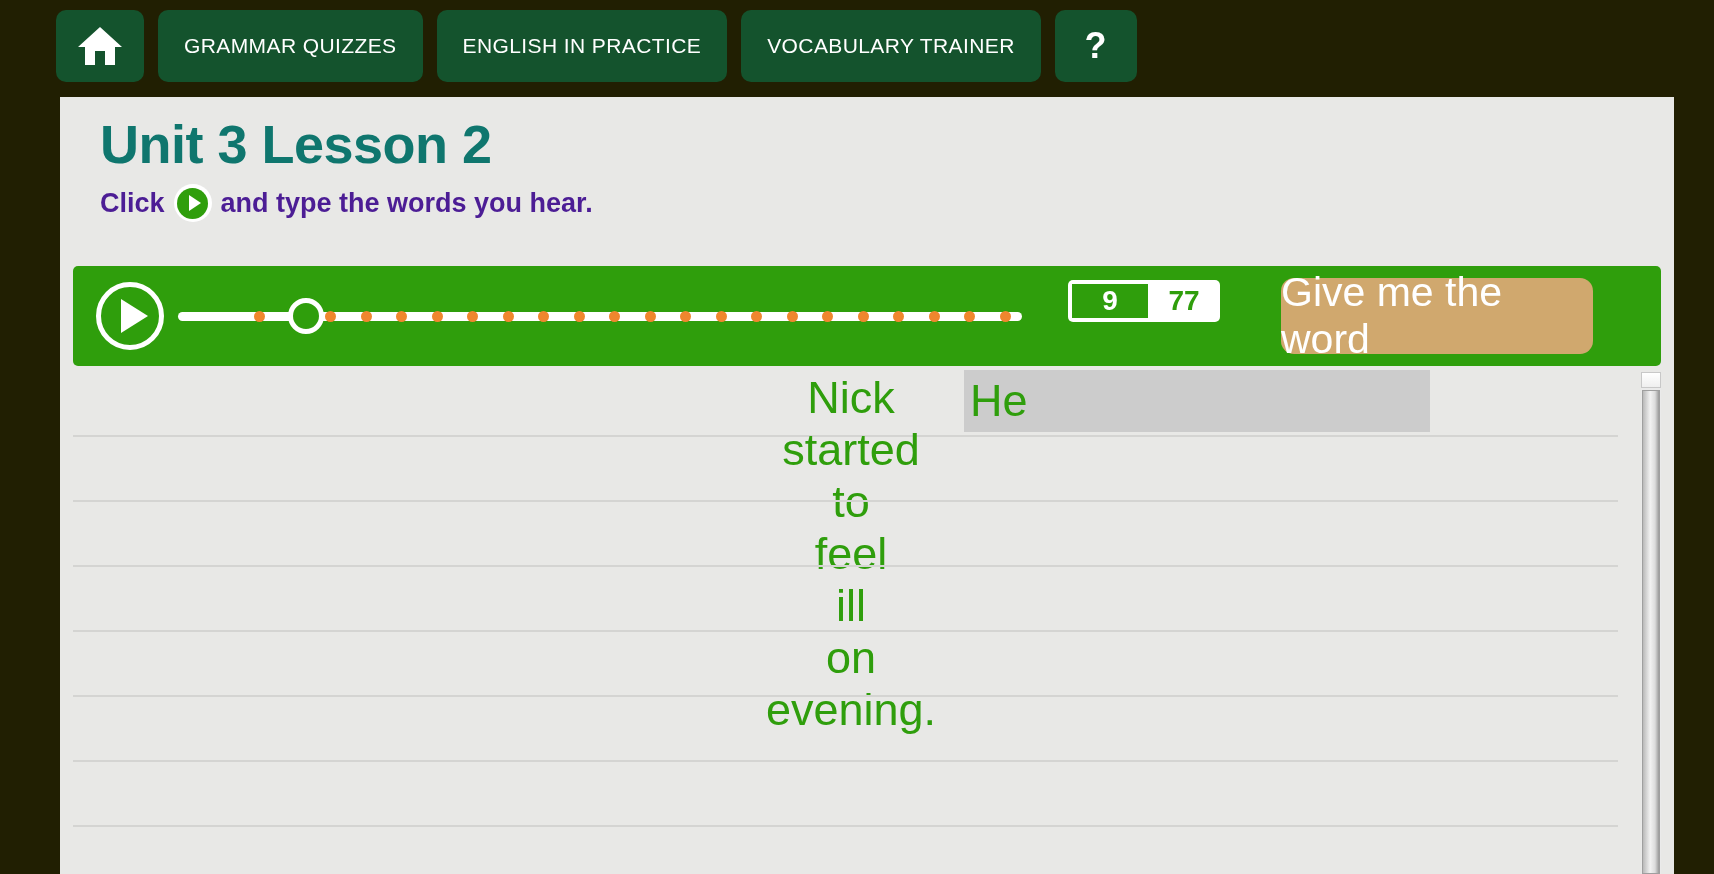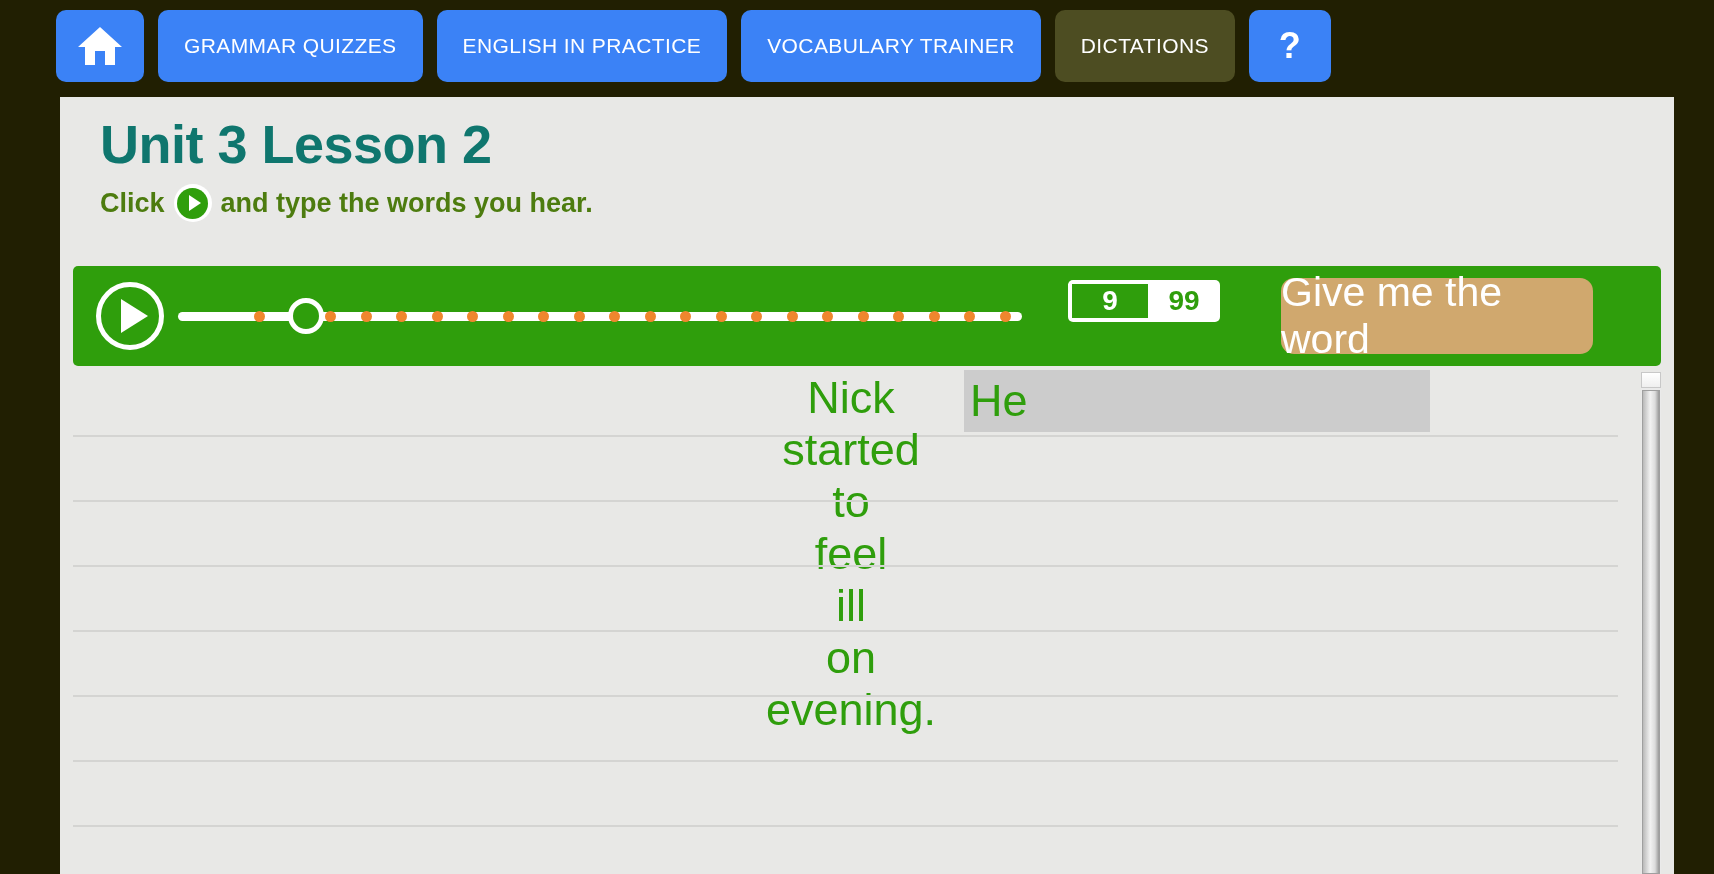--- a/index.html
+++ b/index.html
@@ -22,21 +22,21 @@
     width: 1714px;
     height: 97px;
     background: #211f02;
     display: flex;
     align-items: flex-start;
     padding-top: 10px;
     box-sizing: border-box;
   }
   .navtab {
     height: 72px;
-    background: #3b82f6;
+    background: #14532d;
     border-radius: 10px;
     margin-left: 14px;
     display: flex;
     align-items: center;
     justify-content: center;
     color: #ffffff;
     font-size: 21px;
     letter-spacing: 0.4px;
     font-family: "Liberation Sans Narrow", "Liberation Sans", sans-serif;
     padding: 0 26px;
@@ -73,21 +73,21 @@
     letter-spacing: -0.5px;
     text-align: right;
   }
 
   #instruction {
     position: absolute;
     left: 40px;
     top: 87px;
     font-size: 27px;
     font-weight: bold;
-    color: #4d7c0f;
+    color: #4c1d95;
     display: flex;
     align-items: center;
     gap: 9px;
     white-space: nowrap;
   }
   .inline-play {
     width: 38px; height: 38px;
     border-radius: 50%;
     background: #ffffff;
     display: inline-flex;
@@ -340,21 +340,20 @@
   <div class="navtab home">
     <span>
       <svg class="home-icon" viewBox="0 0 46 42" xmlns="http://www.w3.org/2000/svg">
         <polygon points="23,2 45,22 38,22 38,40 28,40 28,26 18,26 18,40 8,40 8,22 1,22" fill="#ffffff"></polygon>
       </svg>
     </span>
   </div>
   <div class="navtab">GRAMMAR QUIZZES</div>
   <div class="navtab">ENGLISH IN PRACTICE</div>
   <div class="navtab">VOCABULARY TRAINER</div>
-  <div class="navtab active">DICTATIONS</div>
   <div class="navtab help">?</div>
 </div>
 
 <div id="panel">
 
   <div id="page-title">Unit 3 Lesson 2</div>
 
   <div id="instruction">
     <span>Click</span>
     <span class="inline-play">
@@ -396,21 +395,21 @@
           <div class="dot" style="left: 750.952px;"></div>
           <div class="dot" style="left: 786.476px;"></div>
           <div class="dot" style="left: 822px;"></div>
         </div>
       <div class="handle" style="left: 109.72px;"></div>
     </div>
 
     <div id="score-block">
       <div id="score-box">
         <div id="score-correct">9</div>
-        <div id="score-total">99</div>
+        <div id="score-total">77</div>
       </div>
     </div>
 
     <div id="give-word-button">Give me the word</div>
   </div>
 
   <div id="writing-area">
     <div id="dictation-line">
       <span class="word">Nick</span>
       <span class="word">started</span>

